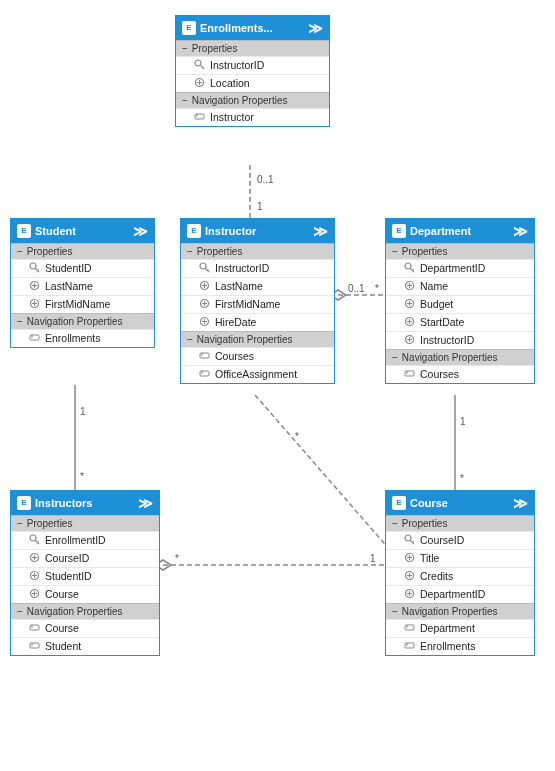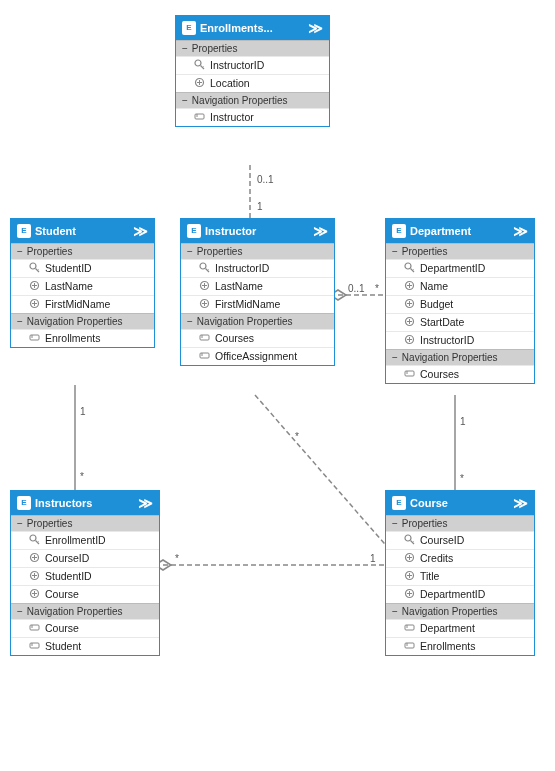--- a/index.html
+++ b/index.html
@@ -257,20 +257,28 @@
       <span>LastName</span>
     </div>
     <div class="field">
       <span class="field-icon"><svg width="11" height="11" viewBox="0 0 11 11">
             <circle cx="5.5" cy="5.5" r="4" fill="none" stroke="#888" stroke-width="1.2"></circle>
             <line x1="3" y1="5.5" x2="8" y2="5.5" stroke="#888" stroke-width="1"></line>
             <line x1="5.5" y1="3" x2="5.5" y2="8" stroke="#888" stroke-width="1"></line>
           </svg></span>
       <span>FirstMidName</span>
     </div>
+    <div class="field">
+      <span class="field-icon"><svg width="11" height="11" viewBox="0 0 11 11">
+            <circle cx="5.5" cy="5.5" r="4" fill="none" stroke="#888" stroke-width="1.2"></circle>
+            <line x1="3" y1="5.5" x2="8" y2="5.5" stroke="#888" stroke-width="1"></line>
+            <line x1="5.5" y1="3" x2="5.5" y2="8" stroke="#888" stroke-width="1"></line>
+          </svg></span>
+      <span>HireDate</span>
+    </div>
     <div class="section-header nav-section">
       <span class="collapse-icon">−</span>
       <span>Navigation Properties</span>
     </div>
     <div class="field">
       <span class="field-icon"><svg width="11" height="11" viewBox="0 0 11 11">
             <rect x="1" y="3" width="9" height="5" rx="1" fill="none" stroke="#888" stroke-width="1"></rect>
             <line x1="3" y1="6" x2="3" y2="3" stroke="#888" stroke-width="1"></line>
           </svg></span>
       <span>Courses</span>
@@ -441,36 +449,36 @@
             <line x1="8" y1="9" x2="9.5" y2="7.5" stroke="#888" stroke-width="1"></line>
           </svg></span>
       <span>CourseID</span>
     </div>
     <div class="field">
       <span class="field-icon"><svg width="11" height="11" viewBox="0 0 11 11">
             <circle cx="5.5" cy="5.5" r="4" fill="none" stroke="#888" stroke-width="1.2"></circle>
             <line x1="3" y1="5.5" x2="8" y2="5.5" stroke="#888" stroke-width="1"></line>
             <line x1="5.5" y1="3" x2="5.5" y2="8" stroke="#888" stroke-width="1"></line>
           </svg></span>
+      <span>Title</span>
+    </div>
+    <div class="field">
+      <span class="field-icon"><svg width="11" height="11" viewBox="0 0 11 11">
+            <circle cx="5.5" cy="5.5" r="4" fill="none" stroke="#888" stroke-width="1.2"></circle>
+            <line x1="3" y1="5.5" x2="8" y2="5.5" stroke="#888" stroke-width="1"></line>
+            <line x1="5.5" y1="3" x2="5.5" y2="8" stroke="#888" stroke-width="1"></line>
+          </svg></span>
       <span>Credits</span>
     </div>
     <div class="field">
       <span class="field-icon"><svg width="11" height="11" viewBox="0 0 11 11">
             <circle cx="5.5" cy="5.5" r="4" fill="none" stroke="#888" stroke-width="1.2"></circle>
             <line x1="3" y1="5.5" x2="8" y2="5.5" stroke="#888" stroke-width="1"></line>
             <line x1="5.5" y1="3" x2="5.5" y2="8" stroke="#888" stroke-width="1"></line>
           </svg></span>
-      <span>Title</span>
-    </div>
-    <div class="field">
-      <span class="field-icon"><svg width="11" height="11" viewBox="0 0 11 11">
-            <circle cx="5.5" cy="5.5" r="4" fill="none" stroke="#888" stroke-width="1.2"></circle>
-            <line x1="3" y1="5.5" x2="8" y2="5.5" stroke="#888" stroke-width="1"></line>
-            <line x1="5.5" y1="3" x2="5.5" y2="8" stroke="#888" stroke-width="1"></line>
-          </svg></span>
       <span>DepartmentID</span>
     </div>
     <div class="section-header nav-section">
       <span class="collapse-icon">−</span>
       <span>Navigation Properties</span>
     </div>
     <div class="field">
       <span class="field-icon"><svg width="11" height="11" viewBox="0 0 11 11">
             <rect x="1" y="3" width="9" height="5" rx="1" fill="none" stroke="#888" stroke-width="1"></rect>
             <line x1="3" y1="6" x2="3" y2="3" stroke="#888" stroke-width="1"></line>

